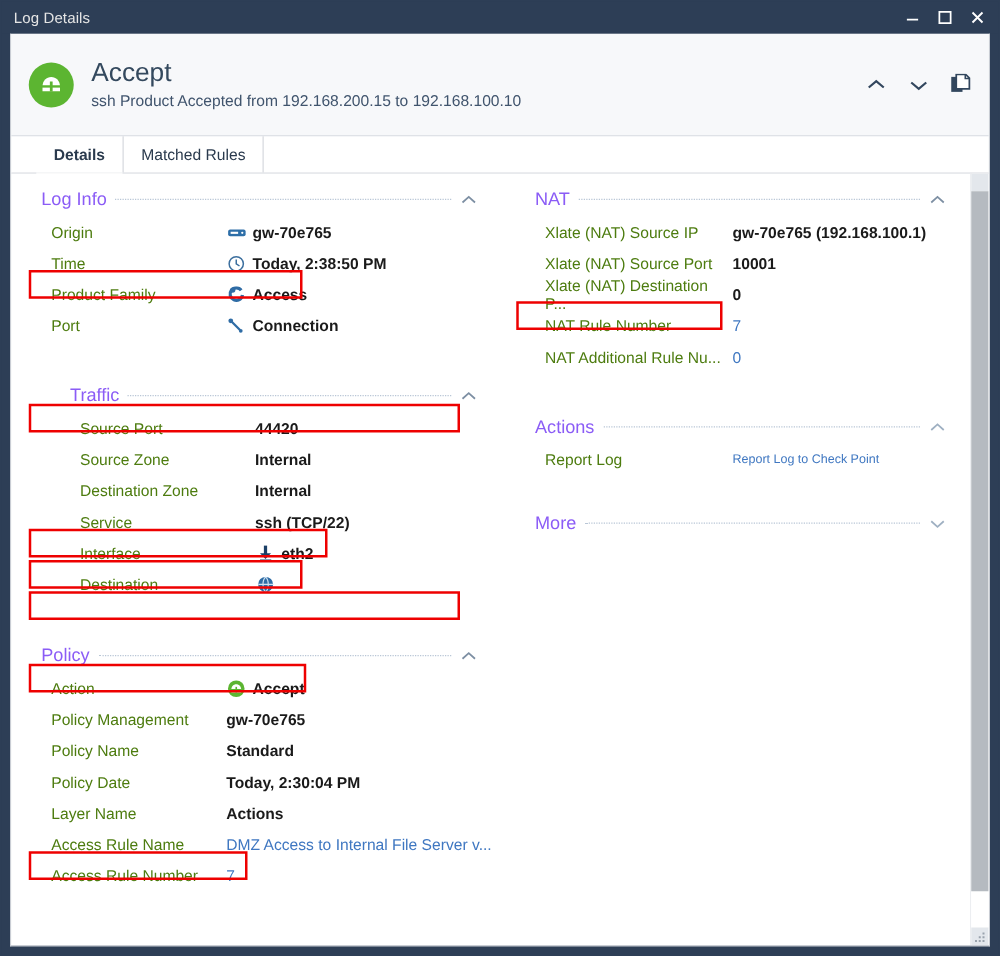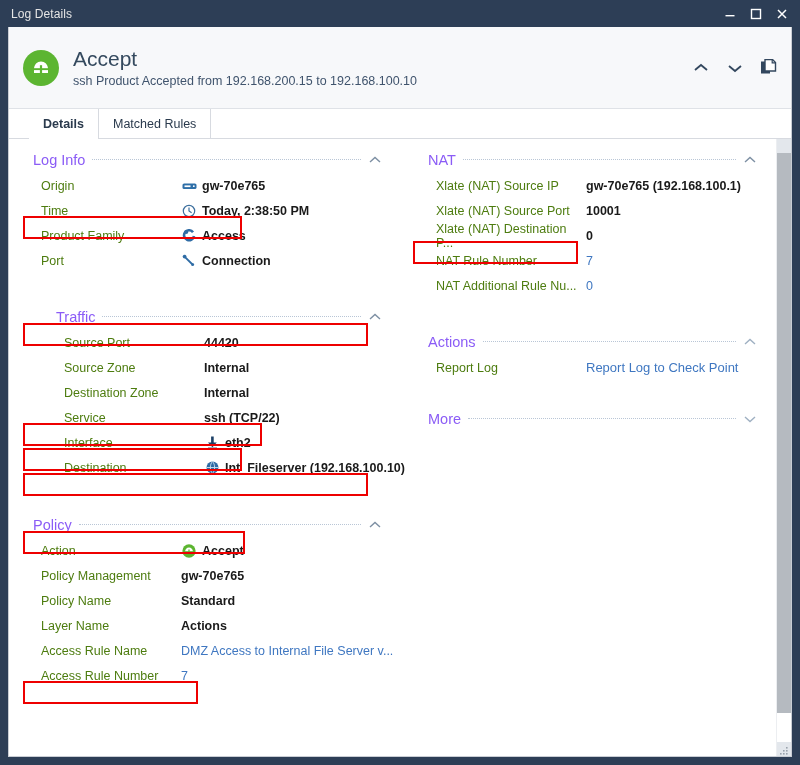--- a/index.html
+++ b/index.html
@@ -380,21 +380,20 @@
             </div>
             <div class="row">
               <div class="label">Destination</div>
               <div class="value plain">
                 <span class="ico">
                   <svg width="13" height="13" viewBox="0 0 13 13">
                       <circle cx="6.5" cy="6.5" r="6" fill="#2f6ca5"></circle>
                       <path d="M0.6 6.5 H12.4 M6.5 0.6 C3.7 3 3.7 10 6.5 12.4 M6.5 0.6 C9.3 3 9.3 10 6.5 12.4" fill="none" stroke="#cfe2f2" stroke-width="0.9"></path>
                     </svg>
                 </span>
-                <span>Int_Fileserver (192.168.100.10)</span>
               </div>
             </div>
           </div>
           <div class="hl" style="left:14px; top:19px;  width:345px; height:23px;"></div>
           <div class="hl" style="left:14px; top:119px; width:239px; height:23px;"></div>
           <div class="hl" style="left:14px; top:144px; width:219px; height:23px;"></div>
           <div class="hl" style="left:14px; top:169px; width:345px; height:23px;"></div>
         </div>
 
         <div class="section" style="margin-top:32px;">
@@ -428,20 +427,26 @@
                   <span>gw-70e765</span>
                 </div>
             </div>
             <div class="row">
               <div class="label">Policy Name</div>
               <div class="value plain">
                   <span>Standard</span>
                 </div>
             </div>
             <div class="row">
+              <div class="label">Policy Date</div>
+              <div class="value plain">
+                  <span>Today, 2:30:04 PM</span>
+                </div>
+            </div>
+            <div class="row">
               <div class="label">Layer Name</div>
               <div class="value plain">
                   <span>Actions</span>
                 </div>
             </div>
             <div class="row">
               <div class="label">Access Rule Name</div>
               <div class="value link">
                   <span>DMZ Access to Internal File Server v...</span>
                 </div>
@@ -511,21 +516,21 @@
             <div class="dots"></div>
             <div class="chev">
               <svg width="14" height="10" viewBox="0 0 14 10">
                   <path d="M2 7 L7 2.5 L12 7" stroke="#9fb0c2" stroke-width="1.4" fill="none"></path>
                 </svg>
             </div>
           </div>
           <div class="rows">
             <div class="row">
               <div class="label">Report Log</div>
-              <div class="value link" style="font-size:13px;">
+              <div class="value link" style="font-size:10px;">
                   <span>Report Log to Check Point</span>
                 </div>
             </div>
           </div>
         </div>
 
         <div class="section" style="margin-top:26px;text-align:right;">
           <div class="section-head">
             <div class="section-title">More</div>
             <div class="dots"></div>

